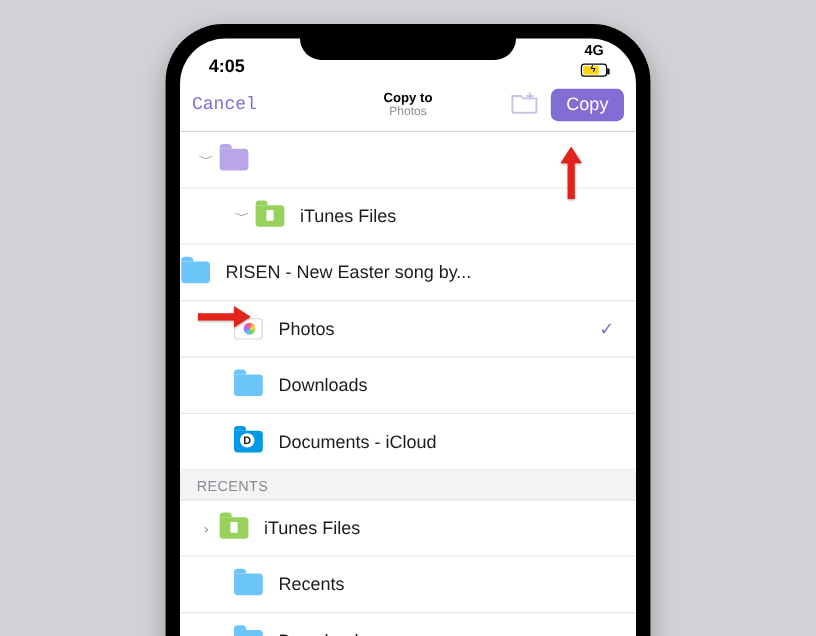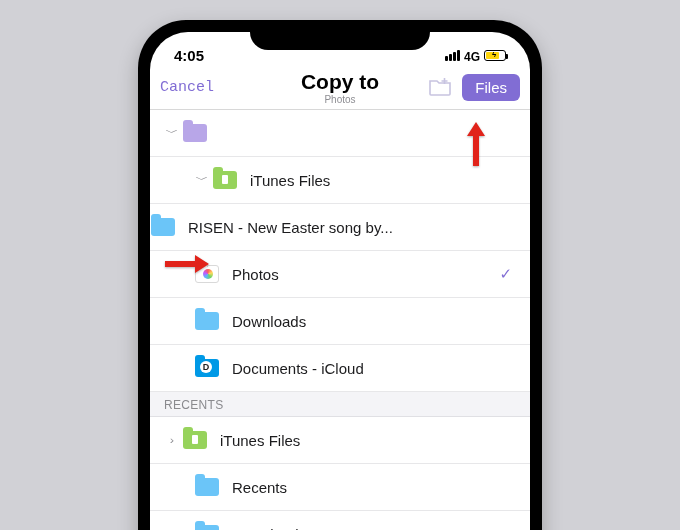--- a/index.html
+++ b/index.html
@@ -47,21 +47,21 @@
   .statusbar {
     height: 34px;
     display: flex;
     justify-content: space-between;
     align-items: flex-end;
     padding: 0 24px 2px;
     font-size: 15px;
     font-weight: 600;
     gap: 44px;
   }
-  .statusbar .right { display: flex; align-items: flex-start; gap: 4px; }
+  .statusbar .right { display: flex; align-items: center; gap: 4px; flex-direction: column; }
   .sig { display: inline-flex; align-items: flex-end; gap: 1.5px; }
   .sig span { width: 2.5px; background:#000; display:inline-block; border-radius:1px;}
   .sig span:nth-child(1){height:5px;} .sig span:nth-child(2){height:7px;}
   .sig span:nth-child(3){height:9px;} .sig span:nth-child(4){height:11px;}
   .net { font-size:12px; font-weight:600; }
   .battery {
     width:22px;height:11px;border:1px solid #000;border-radius:3px;position:relative;
     display:inline-flex;align-items:center;
   }
   .battery::after{content:"";position:absolute;right:-3px;top:3px;width:2px;height:5px;background:#000;border-radius:0 1px 1px 0;}
@@ -71,21 +71,21 @@
   .navhdr {
     height: 44px;
     border-bottom: 0.5px solid #d8d8d8;
     display: flex;
     align-items: center;
     padding: 0 10px;
     position: relative;
   }
   .cancel { color:#816dd4; font-size:15px;font-family:Liberation Mono, monospace; }
   .titlewrap{position:absolute;left:50%;transform:translateX(-50%);text-align:center;}
-  .title{font-size:21px;font-weight:600;}
+  .title{font-size:11px;font-weight:600;}
   .subtitle{font-size:10px;color:#8e8e93;}
   .hdr-right{margin-left:auto;display:flex;align-items:center;gap:10px;}
   .addfolder{color:#c7c3e0;}
   .copybtn{
     background:#816dd4;color:#fff;font-size:15px;font-weight:500;
     padding:5px 13px;border-radius:6px;
   }
   
   .list{background:#fff;}
   .row{
@@ -152,21 +152,21 @@
         <div class="subtitle">Photos</div>
       </div>
       <div class="hdr-right">
         <span class="addfolder">
           <svg width="24" height="20" viewBox="0 0 24 20" fill="none" stroke="currentColor" stroke-width="1.6">
             <path d="M2 5 h7 l2 2 h11 v11 a1 1 0 0 1 -1 1 h-18 a1 1 0 0 1 -1 -1 z"></path>
             <line x1="16.5" y1="2" x2="16.5" y2="8"></line>
               <line x1="13.5" y1="5" x2="19.5" y2="5"></line>
           </svg>
         </span>
-        <span class="copybtn">Files</span>
+        <span class="copybtn">Copy</span>
       </div>
     </div>
 
     <div class="list">
       <div class="row ind0">
         <span class="chev">﹀</span>
         <span class="icon">
             <span class="folder f-purple"></span>
           </span>
       </div>

